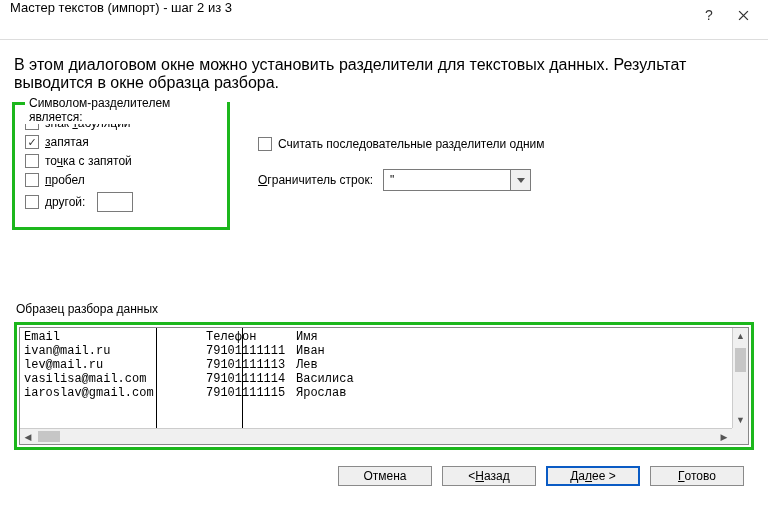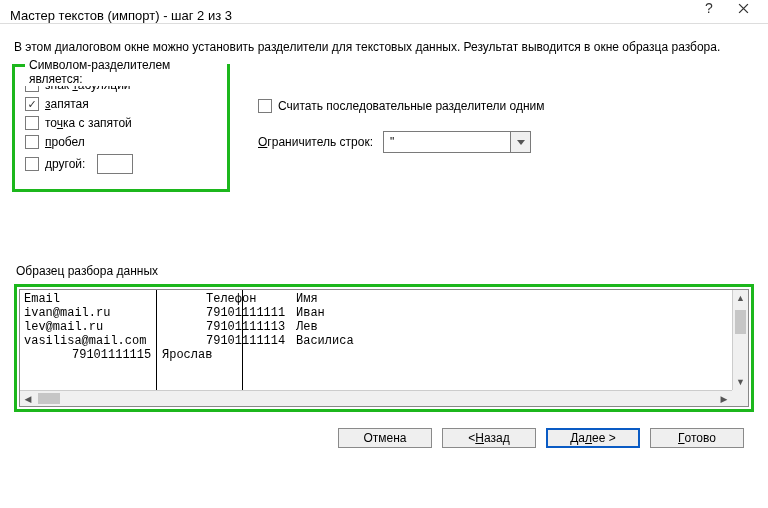--- a/index.html
+++ b/index.html
@@ -7,35 +7,35 @@
   body {
     font-family: "Segoe UI", Tahoma, sans-serif;
     font-size: 12px;
     background: #fff;
     color: #000;
     width: 768px;
     height: 508px;
     overflow: hidden;
   }
   .titlebar {
-    height: 24px;
+    height: 40px;
     display: flex;
-    align-items: flex-end;
+    align-items: flex-start;
     padding: 0 8px 0 10px;
     border-bottom: 1px solid #ddd;
   }
   .titlebar .title { flex: 1; font-size: 13px; }
   .titlebar .win-btn {
     width: 34px; height: 30px;
     display: flex; align-items: center; justify-content: center;
     font-size: 14px; color: #333;
     cursor: pointer;
   }
   .content { padding: 10px 12px 0 12px; }
-  .desc { margin: 6px 2px 10px 2px; font-size: 12px; }
+  .desc { margin: 6px 2px 10px 2px; font-size: 16px; }
 
   .upper { display: flex; align-items: flex-start; gap: 28px; }
 
   .delim-group {
     border: 3px solid #1cb71c;
     padding: 6px 10px 10px 10px;
     width: 218px;
     position: relative;
   }
   .delim-group .legend {
@@ -247,20 +247,21 @@
           <span class="col1">lev@mail.ru</span>
           <span class="col2">79101111113</span>
           <span class="col3">Лев</span>
         </div>
         <div class="grid-row">
           <span class="col1">vasilisa@mail.com</span>
           <span class="col2">79101111114</span>
           <span class="col3">Василиса</span>
         </div>
         <div class="grid-row">
+          <span class="col1">iaroslav@gmail.com</span>
           <span class="col2">79101111115</span>
           <span class="col3">Ярослав</span>
         </div>
       </div>
       <div class="col-sep-v" style="left:136px"></div>
       <div class="col-sep-v" style="left:222px"></div>
 
       <div class="vsb">
         <div class="arrow-btn">▲</div>
         <div class="track">

